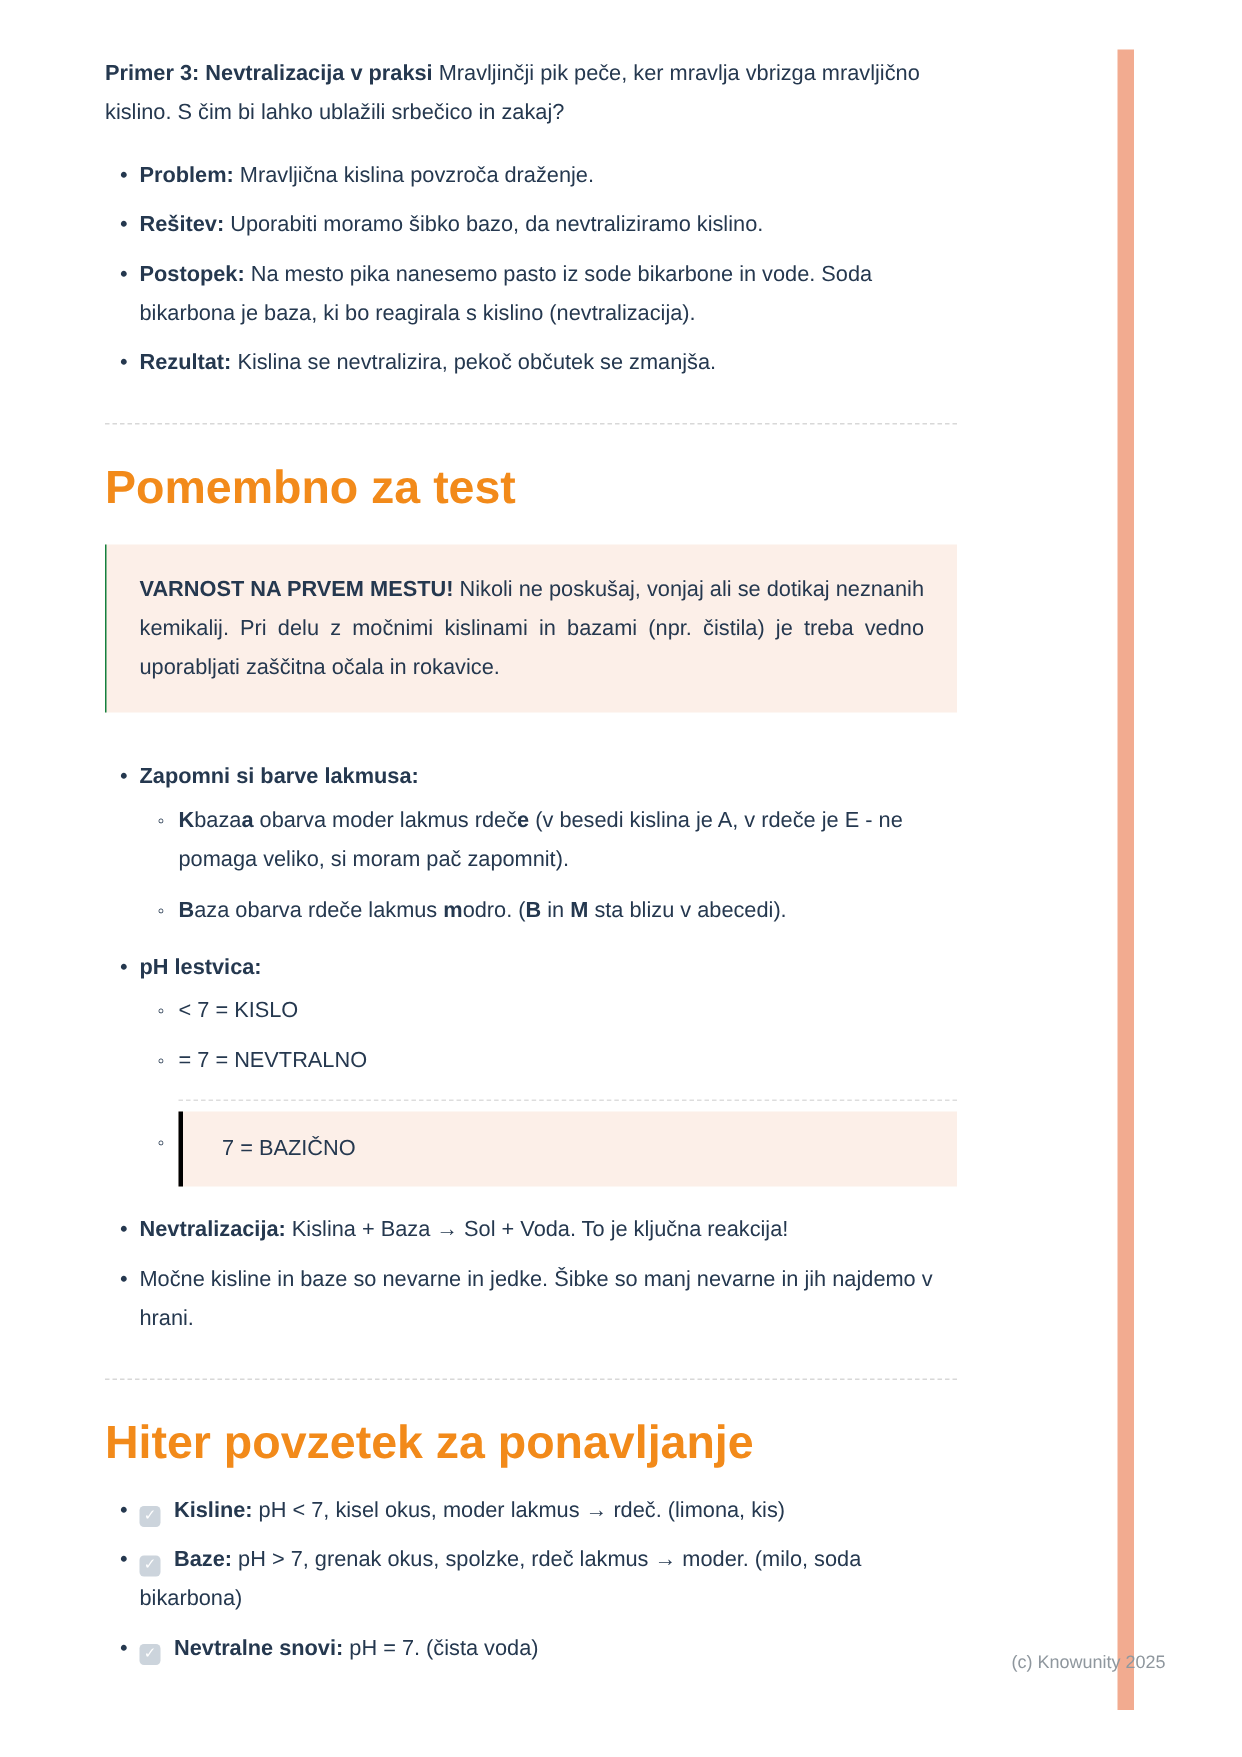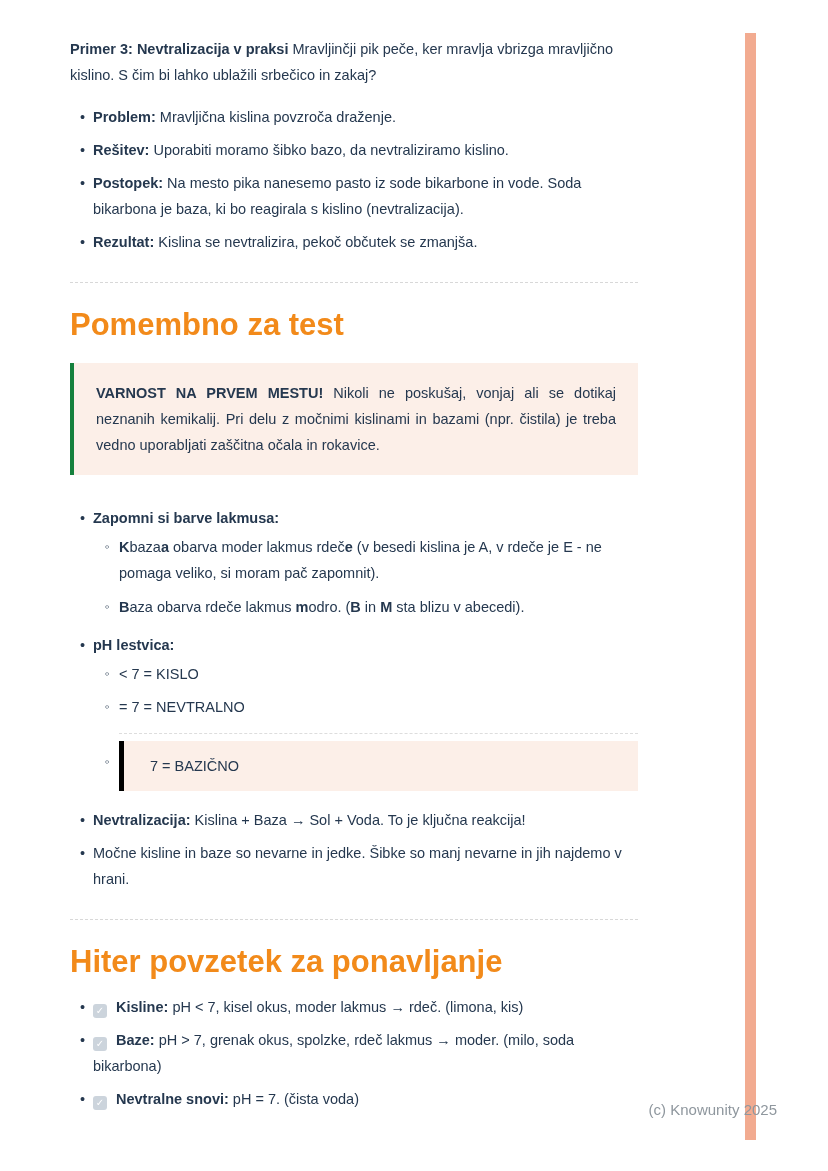--- a/index.html
+++ b/index.html
@@ -64,34 +64,34 @@
   .h2 {
     font-size: 31px;
     line-height: 29px;
     font-weight: bold;
     color: #f28a1a;
     margin: 0;
   }
   .callout {
     margin-top: 24px;
     background: #fcefe8;
-    border-left: 4px solid #15803d;
+    border-left: 1px solid #15803d;
     padding: 17px 22px;
   }
   .callout .para { text-align: justify; }
 
   .quote-row { align-items: center; }
   .quote-wrap { flex: 1; display: flex; flex-direction: column; }
   .quote-topline {
     border-top: 1px dashed #dddddd;
     margin-bottom: 7px;
   }
   .quote-box {
     background: #fcefe8;
-    border-left: 5px solid #000000;
+    border-left: 3px solid #000000;
     padding: 12px 26px;
     line-height: 26px;
   }
 
   .checkbox {
     display: inline-flex;
     width: 14px; height: 14px;
     background: #ccd4dc;
     border-radius: 3px;
     color: #ffffff;
@@ -99,21 +99,21 @@
     line-height: 14px;
     justify-content: center;
     align-items: center;
     margin-right: 9px;
     vertical-align: -2px;
   }
 
   .footer {
     position: absolute;
     right: 51px; top: 1101px;
-    font-size: 15px;
+    font-size: 12px;
     color: #8f979e;
     z-index: 3;
   }
 </style>
 </head>
 <body>
 
 <div class="stripe"></div>
 
 <div class="content">

